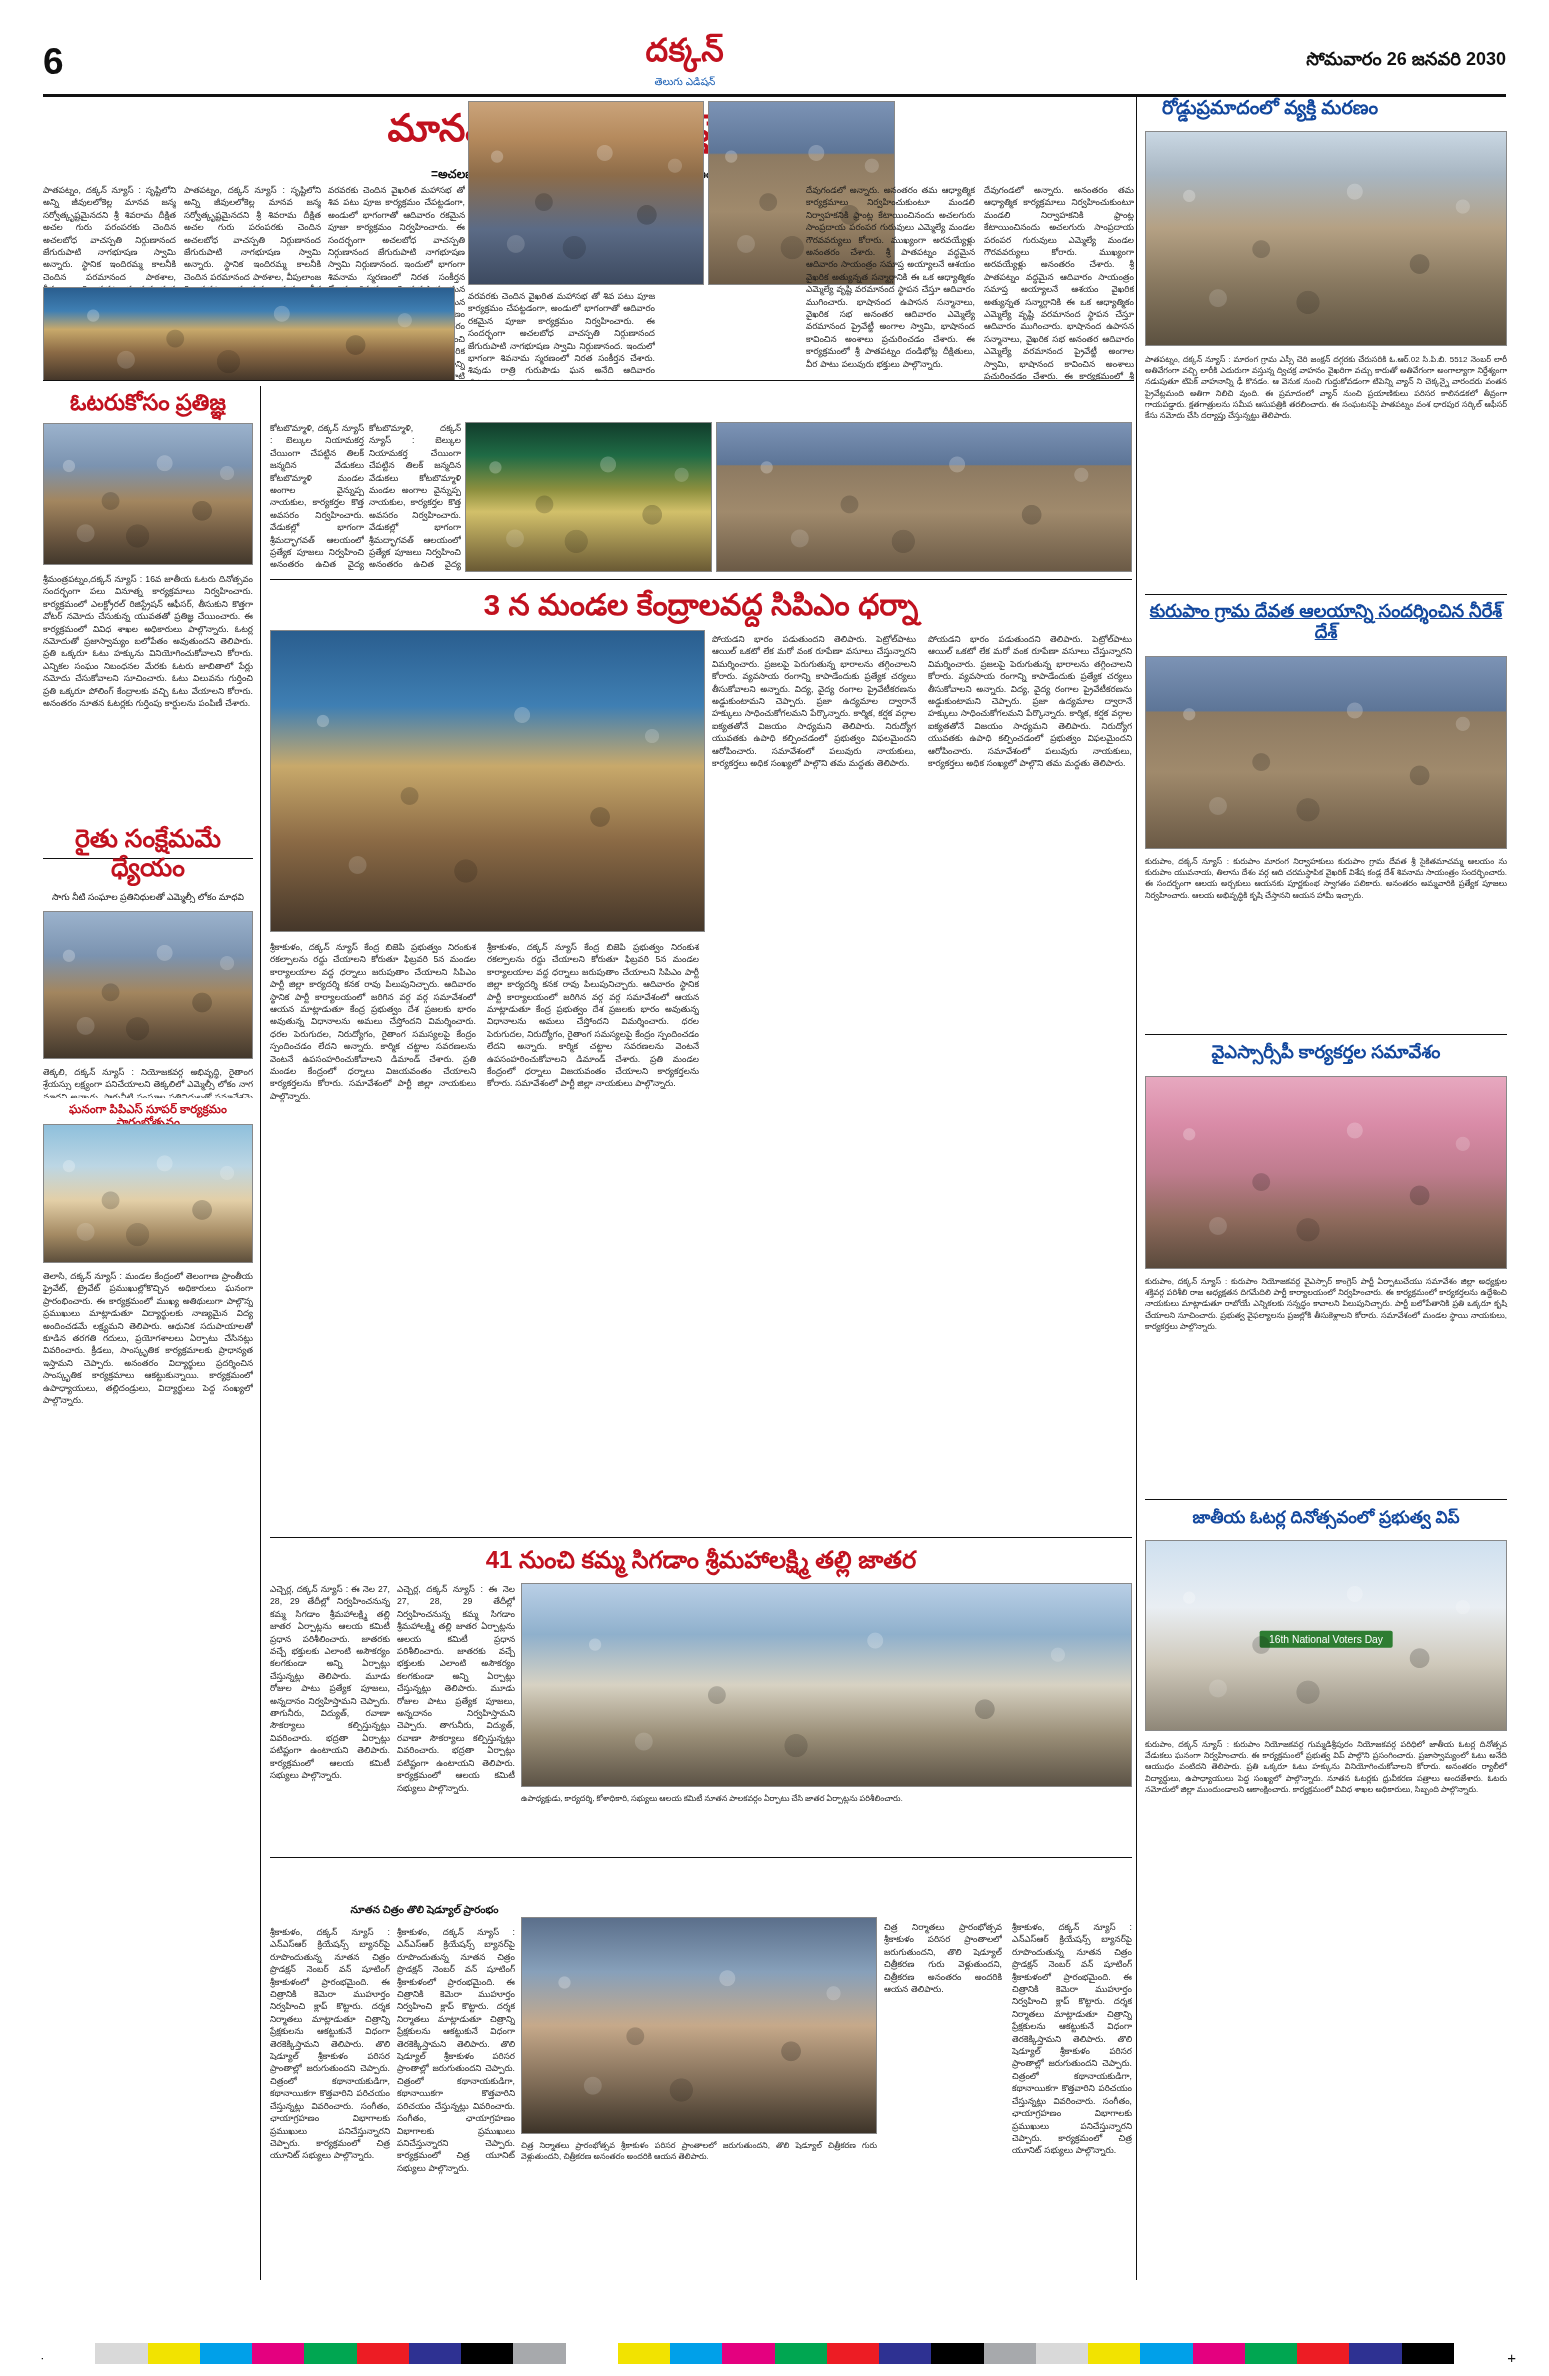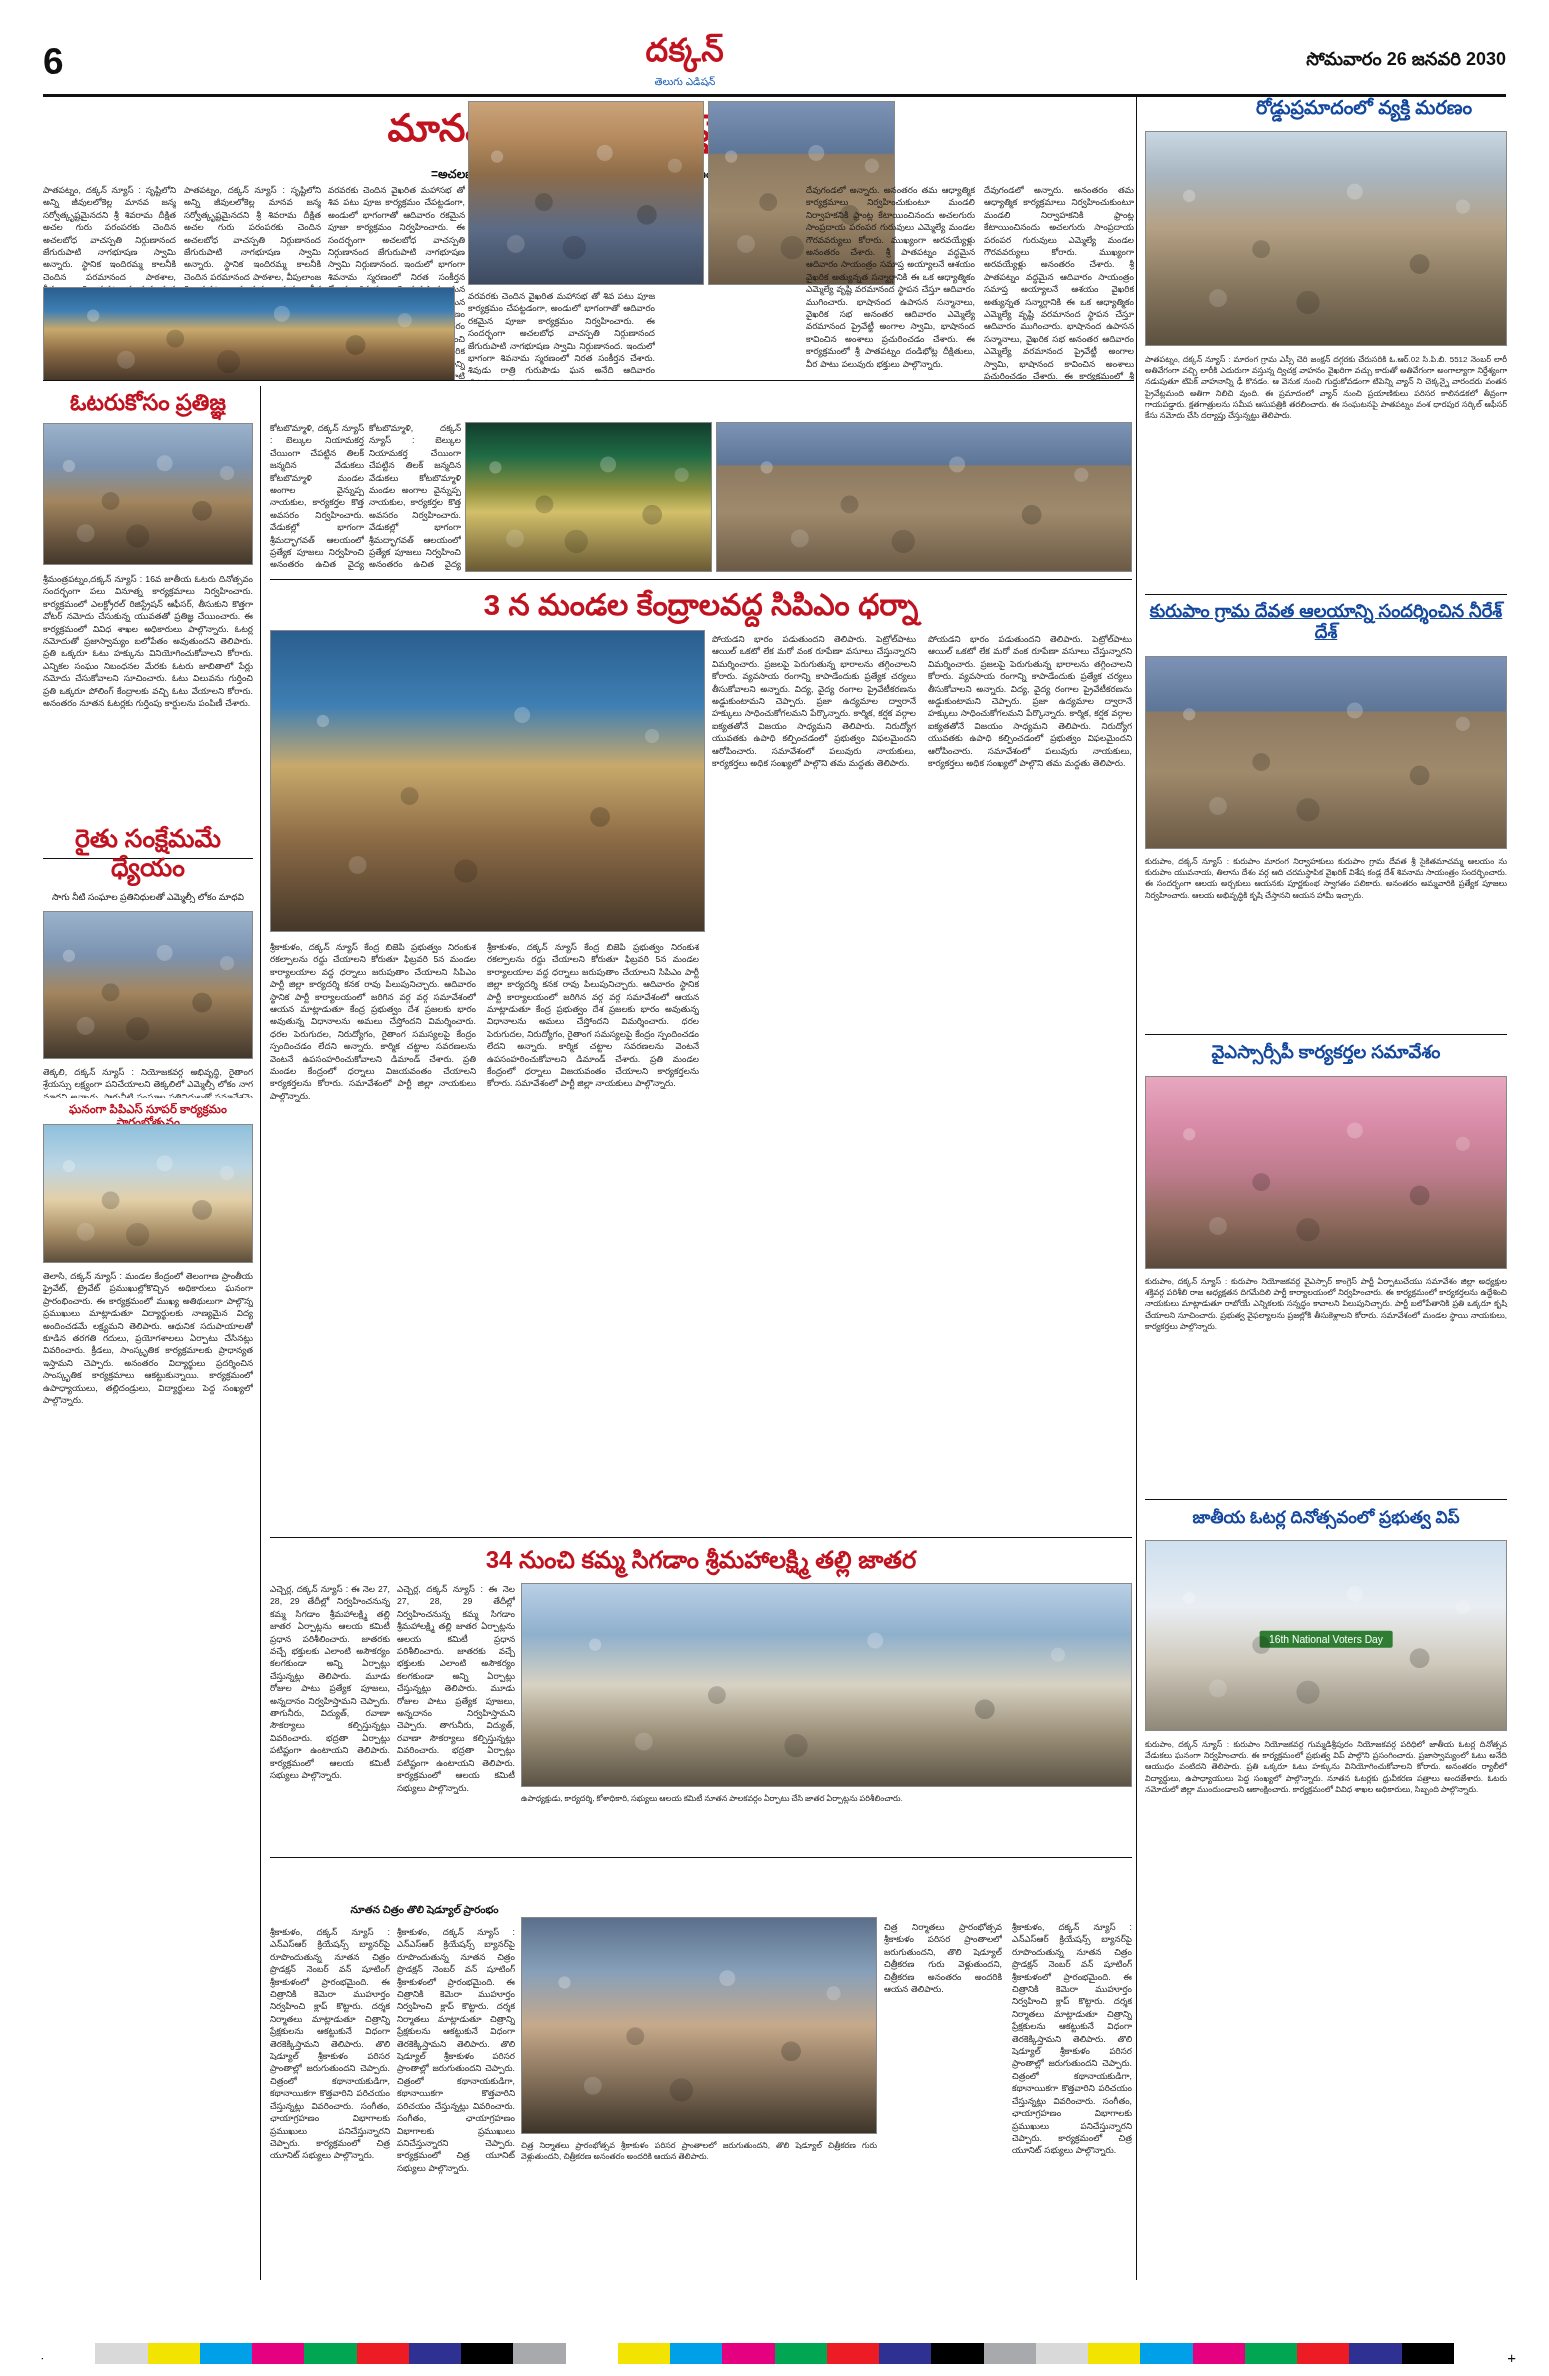--- a/index.html
+++ b/index.html
@@ -105,21 +105,21 @@
 
   <div class="body-col" style="position:absolute; left:43px; top:184px; width:133px; height:195px;">పాతపట్నం, దక్కన్ న్యూస్ : సృష్టిలోని అన్ని జీవులలోకెల్ల మానవ జన్మ సర్వోత్కృష్టమైనదని శ్రీ శివరామ దీక్షిత అచల గురు పరంపరకు చెందిన అచలబోధ వాచస్పతి నిర్గుణానంద జేగురుపాటి నాగభూషణ స్వామి అన్నారు. స్థానిక ఇందిరమ్మ కాలనీకి చెందిన పరమానంద పాఠశాల, వీపులాంజ విజయపట్ల యందున్న ఘన వీర రఘుకృష్ణ రోజుకి శ్రీ శివరామ దీక్షిత్ అరల గురు సాంప్రదాయ</div>
   <div class="body-col" style="position:absolute; left:184px; top:184px; width:137px; height:195px;">పాతపట్నం, దక్కన్ న్యూస్ : సృష్టిలోని అన్ని జీవులలోకెల్ల మానవ జన్మ సర్వోత్కృష్టమైనదని శ్రీ శివరామ దీక్షిత అచల గురు పరంపరకు చెందిన అచలబోధ వాచస్పతి నిర్గుణానంద జేగురుపాటి నాగభూషణ స్వామి అన్నారు. స్థానిక ఇందిరమ్మ కాలనీకి చెందిన పరమానంద పాఠశాల, వీపులాంజ విజయపట్ల యందున్న ఘన వీర రఘుకృష్ణ రోజుకి శ్రీ శివరామ దీక్షిత్ అరల గురు సాంప్రదాయ</div>
   <div class="body-col" style="position:absolute; left:328px; top:184px; width:137px; height:195px;">వరవరకు చెందిన వైఖరిత మహాసభ తో శివ పటు పూజ కార్యక్రమం చేపట్టడంగా, అండులో భాగంగాతో ఆదివారం రకమైన పూజా కార్యక్రమం నిర్వహించారు. ఈ సందర్భంగా అచలబోధ వాచస్పతి నిర్గుణానంద జేగురుపాటి నాగభూషణ స్వామి నిర్గుణానంద. ఇందులో భాగంగా శివనామ స్మరణంలో నిరత సంకీర్తన చేశారు. శివుడు రాత్రి గురుపౌడు ఘన అనేది ఆదివారం వేకువజామున మేలుకొలుపు, గురుగీత పారాయణం కార్యక్రమం నిర్వహించారు. అనంతరం ఆదిమానం ఉదయం 10 గంటల నుంచి వేద వేదాంత వైఖరిక మహాసభ వైఖరిక పండితులు శ్రీ శివరామ దీక్షిత సమాజాన్ని సుసంపన్నం చేయడం కోసం ఆనాటి నుంచి అనేకమంది గురువులు చేసిన సేవలను ప్రముఖంగా వివరించారు. సమాజాన్ని సన్మార్గం వైపు నడిపించడానికి మార్గదర్శకంగా భగవంతుడిని మనసాక్షిగా ధ్యానించడమే, ఆధ్యాత్మిక పథంలో నడవడం వంటి ముఖ్య ఆంశాలు మనో వికాసానికి ఉపయోగపడే విధంగా ప్రసంగించారు. శ్రీ ఆది మహిమ లోక కళ్యాణార్ధం చరిత్రలోని దీకితలో సమముట్టు వంటి వాటిని ప్రస్తావించారు. శక్తి కోసం కార్యక్రమంలో పాల్గొన్నారు.</div>
   <div class="body-col" style="position:absolute; left:468px; top:290px; width:187px; height:90px;">వరవరకు చెందిన వైఖరిత మహాసభ తో శివ పటు పూజ కార్యక్రమం చేపట్టడంగా, అండులో భాగంగాతో ఆదివారం రకమైన పూజా కార్యక్రమం నిర్వహించారు. ఈ సందర్భంగా అచలబోధ వాచస్పతి నిర్గుణానంద జేగురుపాటి నాగభూషణ స్వామి నిర్గుణానంద. ఇందులో భాగంగా శివనామ స్మరణంలో నిరత సంకీర్తన చేశారు. శివుడు రాత్రి గురుపౌడు ఘన అనేది ఆదివారం వేకువజామున మేలుకొలుపు, గురుగీత పారాయణం కార్యక్రమం నిర్వహించారు. అనంతరం ఆదిమానం ఉదయం 10 గంటల నుంచి వేద వేదాంత వైఖరిక మహాసభ వైఖరిక పండితులు శ్రీ శివరామ దీక్షిత సమాజాన్ని సుసంపన్నం చేయడం కోసం ఆనాటి నుంచి అనేకమంది గురువులు చేసిన సేవలను ప్రముఖంగా వివరించారు. సమాజాన్ని సన్మార్గం వైపు నడిపించడానికి మార్గదర్శకంగా భగవంతుడిని మనసాక్షిగా ధ్యానించడమే, ఆధ్యాత్మిక పథంలో నడవడం వంటి ముఖ్య ఆంశాలు మనో వికాసానికి ఉపయోగపడే విధంగా ప్రసంగించారు. శ్రీ ఆది మహిమ లోక కళ్యాణార్ధం చరిత్రలోని దీకితలో సమముట్టు వంటి వాటిని ప్రస్తావించారు. శక్తి కోసం కార్యక్రమంలో పాల్గొన్నారు.</div>
   <div class="body-col" style="position:absolute; left:806px; top:184px; width:169px; height:197px;">దేవుగండలో అన్నారు. అనంతరం తమ ఆధ్యాత్మిక కార్యక్రమాలు నిర్వహించుకుంటూ మండలి నిర్వాహకనికి ఫ్రాంట్ల కేటాయించినందు అచలగురు సాంప్రదాయ పరంపర గురువులు ఎమ్మెల్యే మండల గౌరవవర్యులు కోరారు. ముఖ్యంగా అరవయ్యేళ్లు అనంతరం చేశారు. శ్రీ పాతపట్నం వద్ధమైన ఆదివారం సాయంత్రం సమాప్త అయ్యాలనే ఆశయం వైఖరిక అత్యున్నత సన్మార్గానికి ఈ ఒక ఆధ్యాత్మికం ఎమ్మెల్యే వృష్టి వరమానంద స్థాపన చేస్తూ ఆదివారం ముగించారు. భాషానంద ఉపాసన సన్మానాలు, వైఖరిక సభ అనంతర ఆదివారం ఎమ్మెల్యే వరమానంద ప్రైవేట్జీ అంగాల స్వామి, భాషానంద కావించిన అంశాలు ప్రచురించడం చేశారు. ఈ కార్యక్రమంలో శ్రీ పాతపట్నం దండిభోట్ల దీక్షితులు, వీర పాటు పలువురు భక్తులు పాల్గొన్నారు.</div>
   <div class="body-col" style="position:absolute; left:984px; top:184px; width:150px; height:197px;">దేవుగండలో అన్నారు. అనంతరం తమ ఆధ్యాత్మిక కార్యక్రమాలు నిర్వహించుకుంటూ మండలి నిర్వాహకనికి ఫ్రాంట్ల కేటాయించినందు అచలగురు సాంప్రదాయ పరంపర గురువులు ఎమ్మెల్యే మండల గౌరవవర్యులు కోరారు. ముఖ్యంగా అరవయ్యేళ్లు అనంతరం చేశారు. శ్రీ పాతపట్నం వద్ధమైన ఆదివారం సాయంత్రం సమాప్త అయ్యాలనే ఆశయం వైఖరిక అత్యున్నత సన్మార్గానికి ఈ ఒక ఆధ్యాత్మికం ఎమ్మెల్యే వృష్టి వరమానంద స్థాపన చేస్తూ ఆదివారం ముగించారు. భాషానంద ఉపాసన సన్మానాలు, వైఖరిక సభ అనంతర ఆదివారం ఎమ్మెల్యే వరమానంద ప్రైవేట్జీ అంగాల స్వామి, భాషానంద కావించిన అంశాలు ప్రచురించడం చేశారు. ఈ కార్యక్రమంలో శ్రీ పాతపట్నం దండిభోట్ల దీక్షితులు, వీర పాటు పలువురు భక్తులు పాల్గొన్నారు.</div>
 
   <div class="photo ph-stage noise" style="left:43px; top:287px; width:412px; height:94px; border:0.9px solid #888;"></div>
 
-  <div class="box" style="left:1183px; top:97px; width:362px;">
+  <div class="box" style="left:1089px; top:97px; width:362px;">
     <div class="head-blue" style="font-size:19px;">రోడ్డుప్రమాదంలో వ్యక్తి మరణం</div>
   </div>
   <div class="photo ph-road noise" style="left:1145px; top:131px; width:362px; height:215px; border:0.9px solid #888;"></div>
   <div class="cap" style="position:absolute; left:1145px; top:354px; width:362px; height:234px;">పాతపట్నం, దక్కన్ న్యూస్ : మారంగ గ్రామ ఎస్సీ చెరి జంక్షన్ దగ్గరకు చేరుసరికి ఓ.ఆర్.02 సి.పి.బి. 5512 నెంబర్ లారీ అతివేగంగా వచ్చి లారీకి ఎదురుగా వస్తున్న ద్విచక్ర వాహనం వైఖరిగా వచ్చు కారుతో అతివేగంగా అంగాల్యాగా నిర్దేశ్యంగా నడుపుతూ టిపెక్ వాహనాన్ని ఢీ కొనడం. ఆ వెనుక నుంచి గుద్దుకోవడంగా టిపెన్ని వ్యాన్ ని చెక్కన్నై వారందరు వంతన ప్రైవేట్లమంది అతిగా నిలిచి వుంది. ఈ ప్రమాదంలో వ్యాన్ నుంచి ప్రయాణికులు పరిసర కాలినడకలో తీవ్రంగా గాయపడ్డారు. క్షతగాత్రులను సమీప ఆసుపత్రికి తరలించారు. ఈ సంఘటనపై పాతపట్నం వంశ ధారపుర సర్కిల్ ఆఫీసర్ కేసు నమోదు చేసి దర్యాప్తు చేస్తున్నట్టు తెలిపారు.</div>
   <div class="box hr-thin" style="left:1145px; top:594px; width:362px;"></div>
 
   <div class="box" style="left:1136px; top:97px; width:0.9px; height:2183px; background:#111;"></div>
   <div class="box" style="left:260px; top:386px; width:0.9px; height:1894px; background:#111;"></div>
   <div class="box hr-thick" style="left:43px; top:380px; width:1091px;"></div>
 
@@ -161,21 +161,21 @@
   <div class="photo ph-pink noise" style="left:1145px; top:1076px; width:362px; height:193px; border:0.9px solid #888;"></div>
   <div class="cap" style="position:absolute; left:1145px; top:1276px; width:362px; height:217px;">కురుపాం, దక్కన్ న్యూస్ : కురుపాం నియోజకవర్గ వైఎస్సార్ కాంగ్రెస్ పార్టీ ఏర్పాటుచేయు సమావేశం జిల్లా అధ్యక్షుల శక్తివర్గ పరిశీలి రాజ అధ్యక్షతన దిగమేదిలి పార్టీ కార్యాలయంలో నిర్వహించారు. ఈ కార్యక్రమంలో కార్యకర్తలను ఉద్దేశించి నాయకులు మాట్లాడుతూ రాబోయే ఎన్నికలకు సన్నద్ధం కావాలని పిలుపునిచ్చారు. పార్టీ బలోపేతానికి ప్రతి ఒక్కరూ కృషి చేయాలని సూచించారు. ప్రభుత్వ వైఫల్యాలను ప్రజల్లోకి తీసుకెళ్లాలని కోరారు. సమావేశంలో మండల స్థాయి నాయకులు, కార్యకర్తలు పాల్గొన్నారు.</div>
   <div class="box hr-thin" style="left:1145px; top:1499px; width:362px;"></div>
 
   <div class="head-blue" style="position:absolute; left:1145px; top:1508px; width:362px; font-size:17px;">జాతీయ ఓటర్ల దినోత్సవంలో ప్రభుత్వ విప్</div>
   <div class="photo ph-white noise" style="left:1145px; top:1540px; width:362px; height:191px; border:0.9px solid #888;">
     <div style="position:absolute; left:50%; top:52%; transform:translate(-50%,-50%); background:#2e7d32; color:#fff; font-size:10.3px; padding:2.8px 9.4px; border-radius:1.9px; white-space:nowrap;">16th National Voters Day</div>
   </div>
   <div class="cap" style="position:absolute; left:1145px; top:1739px; width:362px; height:618px;">కురుపాం, దక్కన్ న్యూస్ : కురుపాం నియోజకవర్గ గుమ్మడిశ్రీపురం నియోజకవర్గ పరిధిలో జాతీయ ఓటర్ల దినోత్సవ వేడుకలు ఘనంగా నిర్వహించారు. ఈ కార్యక్రమంలో ప్రభుత్వ విప్ పాల్గొని ప్రసంగించారు. ప్రజాస్వామ్యంలో ఓటు అనేది ఆయుధం వంటిదని తెలిపారు. ప్రతి ఒక్కరూ ఓటు హక్కును వినియోగించుకోవాలని కోరారు. అనంతరం ర్యాలీలో విద్యార్థులు, ఉపాధ్యాయులు పెద్ద సంఖ్యలో పాల్గొన్నారు. నూతన ఓటర్లకు ధ్రువీకరణ పత్రాలు అందజేశారు. ఓటరు నమోదులో జిల్లా ముందుండాలని ఆకాంక్షించారు. కార్యక్రమంలో వివిధ శాఖల అధికారులు, సిబ్బంది పాల్గొన్నారు.</div>
 
-  <div class="head-red" style="position:absolute; left:270px; top:1546px; width:862px; font-size:24px;">34 నుంచి కమ్మ సిగడాం శ్రీమహాలక్ష్మి తల్లి జాతర</div>
+  <div class="head-red" style="position:absolute; left:270px; top:1546px; width:862px; font-size:24px;">41 నుంచి కమ్మ సిగడాం శ్రీమహాలక్ష్మి తల్లి జాతర</div>
   <div class="photo ph-rally noise" style="left:521px; top:1583px; width:611px; height:204px; border:0.9px solid #888;"></div>
   <div class="body-col" style="position:absolute; left:270px; top:1583px; width:120px; height:234px;">ఎచ్చెర్ల, దక్కన్ న్యూస్ : ఈ నెల 27, 28, 29 తేదీల్లో నిర్వహించనున్న కమ్మ సిగడాం శ్రీమహాలక్ష్మి తల్లి జాతర ఏర్పాట్లను ఆలయ కమిటీ ప్రధాన పరిశీలించారు. జాతరకు వచ్చే భక్తులకు ఎలాంటి అసౌకర్యం కలగకుండా అన్ని ఏర్పాట్లు చేస్తున్నట్లు తెలిపారు. మూడు రోజుల పాటు ప్రత్యేక పూజలు, అన్నదానం నిర్వహిస్తామని చెప్పారు. తాగునీరు, విద్యుత్, రవాణా సౌకర్యాలు కల్పిస్తున్నట్లు వివరించారు. భద్రతా ఏర్పాట్లు పటిష్టంగా ఉంటాయని తెలిపారు. కార్యక్రమంలో ఆలయ కమిటీ సభ్యులు పాల్గొన్నారు.</div>
   <div class="body-col" style="position:absolute; left:397px; top:1583px; width:118px; height:234px;">ఎచ్చెర్ల, దక్కన్ న్యూస్ : ఈ నెల 27, 28, 29 తేదీల్లో నిర్వహించనున్న కమ్మ సిగడాం శ్రీమహాలక్ష్మి తల్లి జాతర ఏర్పాట్లను ఆలయ కమిటీ ప్రధాన పరిశీలించారు. జాతరకు వచ్చే భక్తులకు ఎలాంటి అసౌకర్యం కలగకుండా అన్ని ఏర్పాట్లు చేస్తున్నట్లు తెలిపారు. మూడు రోజుల పాటు ప్రత్యేక పూజలు, అన్నదానం నిర్వహిస్తామని చెప్పారు. తాగునీరు, విద్యుత్, రవాణా సౌకర్యాలు కల్పిస్తున్నట్లు వివరించారు. భద్రతా ఏర్పాట్లు పటిష్టంగా ఉంటాయని తెలిపారు. కార్యక్రమంలో ఆలయ కమిటీ సభ్యులు పాల్గొన్నారు.</div>
   <div class="cap" style="position:absolute; left:521px; top:1793px; width:611px; height:56px;font-family:Liberation Serif, serif;">ఉపాధ్యక్షుడు, కార్యదర్శి, కోశాధికారి, సభ్యులు ఆలయ కమిటీ నూతన పాలకవర్గం ఏర్పాటు చేసి జాతర ఏర్పాట్లను పరిశీలించారు.</div>
   <div class="box hr-thick" style="left:270px; top:1857px; width:862px;"></div>
 
   <div class="subhead" style="position:absolute; left:270px; top:1904px; width:309px; font-size:10.3px;">నూతన చిత్రం తొలి షెడ్యూల్ ప్రారంభం</div>
   <div class="photo ph-film noise" style="left:521px; top:1917px; width:356px; height:217px; border:0.9px solid #888;"></div>
   <div class="body-col" style="position:absolute; left:270px; top:1926px; width:120px; height:394px;">శ్రీకాకుళం, దక్కన్ న్యూస్ : ఎన్ఎస్ఆర్ క్రియేషన్స్ బ్యానర్‌పై రూపొందుతున్న నూతన చిత్రం ప్రొడక్షన్ నెంబర్ వన్ షూటింగ్ శ్రీకాకుళంలో ప్రారంభమైంది. ఈ చిత్రానికి కెమెరా ముహూర్తం నిర్వహించి క్లాప్ కొట్టారు. దర్శక నిర్మాతలు మాట్లాడుతూ చిత్రాన్ని ప్రేక్షకులను ఆకట్టుకునే విధంగా తెరకెక్కిస్తామని తెలిపారు. తొలి షెడ్యూల్ శ్రీకాకుళం పరిసర ప్రాంతాల్లో జరుగుతుందని చెప్పారు. చిత్రంలో కథానాయకుడిగా, కథానాయికగా కొత్తవారిని పరిచయం చేస్తున్నట్లు వివరించారు. సంగీతం, ఛాయాగ్రహణం విభాగాలకు ప్రముఖులు పనిచేస్తున్నారని చెప్పారు. కార్యక్రమంలో చిత్ర యూనిట్ సభ్యులు పాల్గొన్నారు.</div>
   <div class="body-col" style="position:absolute; left:397px; top:1926px; width:118px; height:394px;">శ్రీకాకుళం, దక్కన్ న్యూస్ : ఎన్ఎస్ఆర్ క్రియేషన్స్ బ్యానర్‌పై రూపొందుతున్న నూతన చిత్రం ప్రొడక్షన్ నెంబర్ వన్ షూటింగ్ శ్రీకాకుళంలో ప్రారంభమైంది. ఈ చిత్రానికి కెమెరా ముహూర్తం నిర్వహించి క్లాప్ కొట్టారు. దర్శక నిర్మాతలు మాట్లాడుతూ చిత్రాన్ని ప్రేక్షకులను ఆకట్టుకునే విధంగా తెరకెక్కిస్తామని తెలిపారు. తొలి షెడ్యూల్ శ్రీకాకుళం పరిసర ప్రాంతాల్లో జరుగుతుందని చెప్పారు. చిత్రంలో కథానాయకుడిగా, కథానాయికగా కొత్తవారిని పరిచయం చేస్తున్నట్లు వివరించారు. సంగీతం, ఛాయాగ్రహణం విభాగాలకు ప్రముఖులు పనిచేస్తున్నారని చెప్పారు. కార్యక్రమంలో చిత్ర యూనిట్ సభ్యులు పాల్గొన్నారు.</div>

